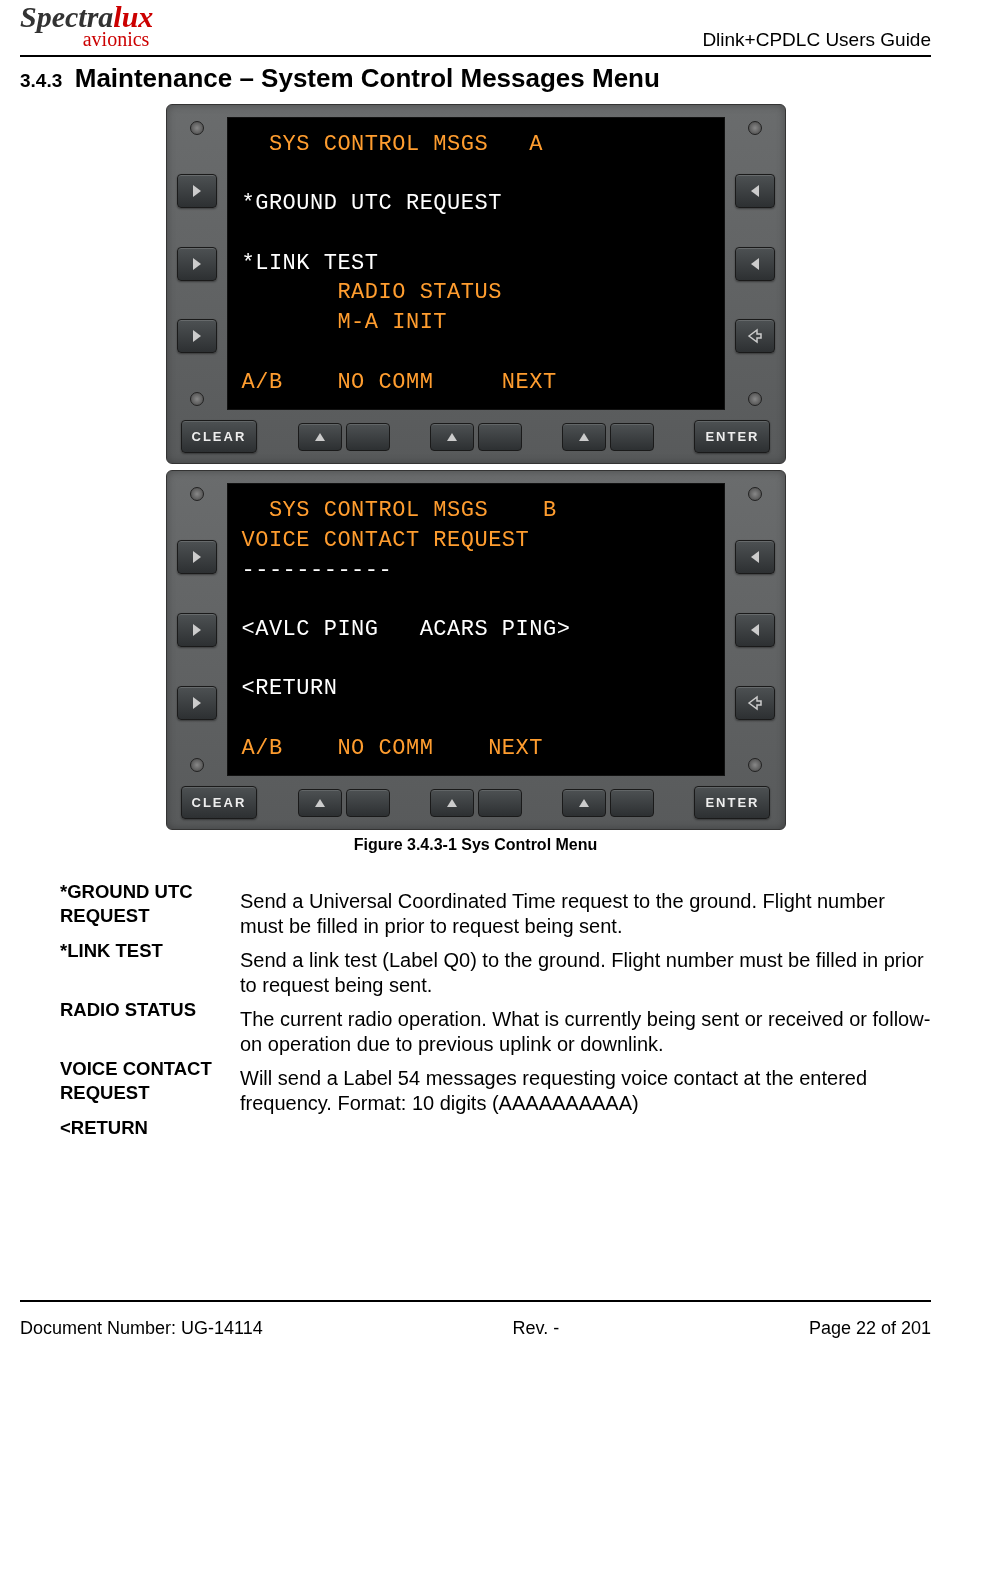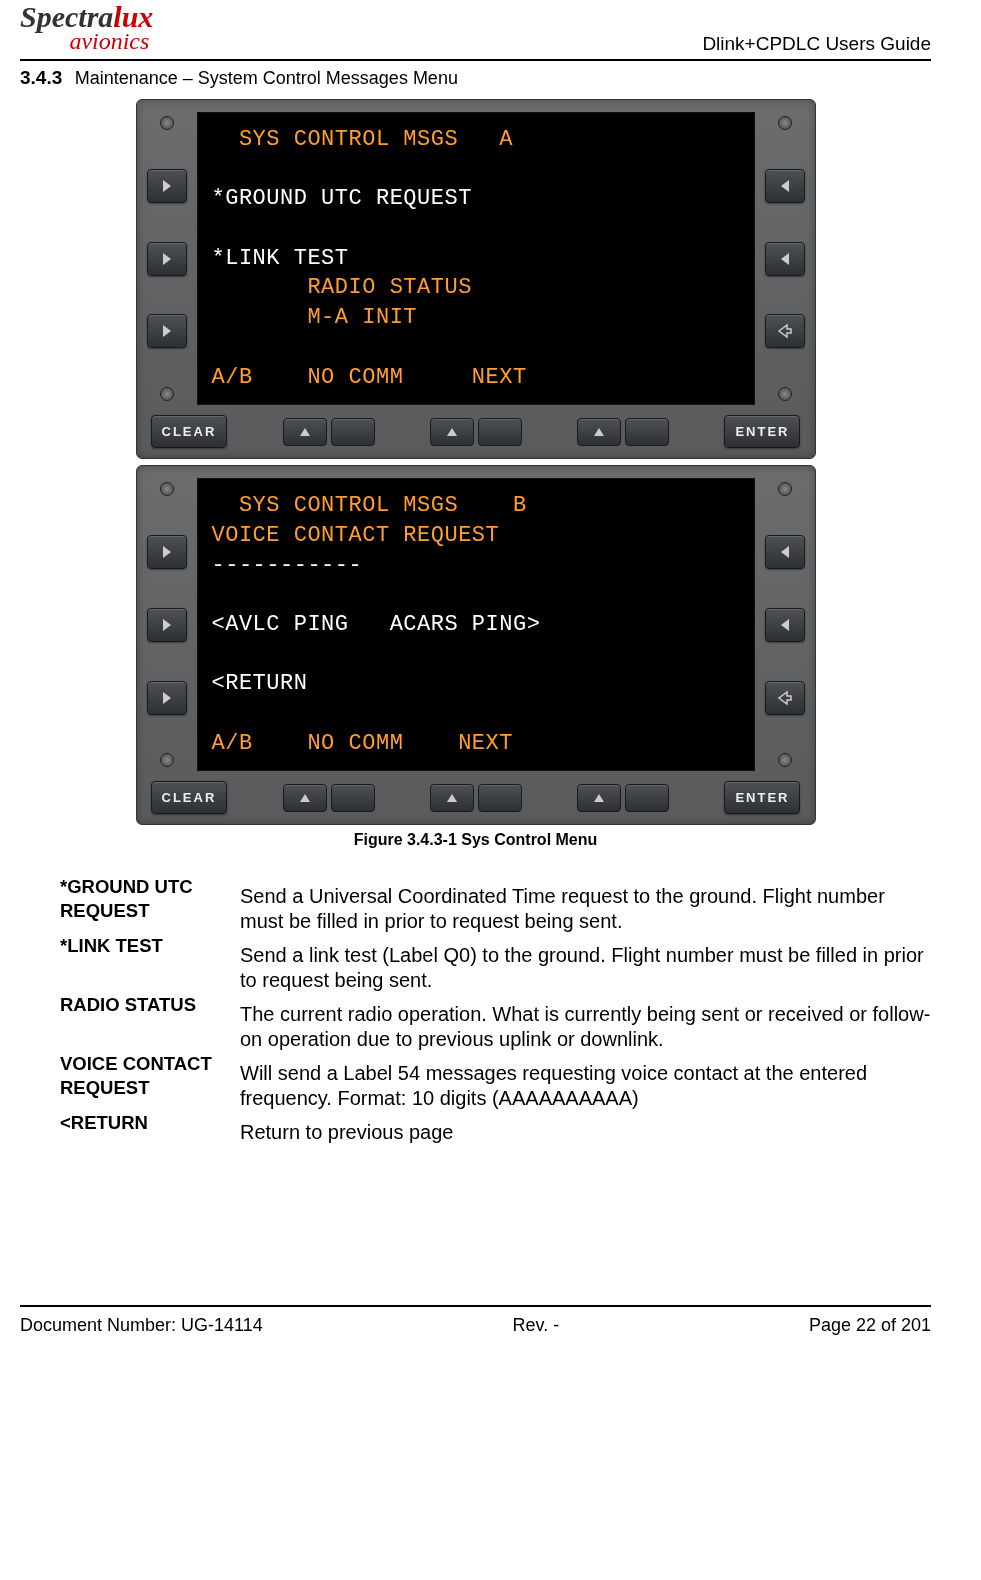--- a/index.html
+++ b/index.html
@@ -7,28 +7,28 @@
       font-family: Arial, Helvetica, sans-serif;
       background: #fff;
       width: 981px;
       padding: 3px 50px 20px 20px;
       color: #000;
     }
     .header { display: flex; justify-content: space-between; align-items: flex-end; border-bottom: 2px solid #000; padding-bottom: 4px; margin-bottom: 6px; }
     .logo-wrap { display: flex; flex-direction: column; align-items: flex-start; }
     .logo-spectra { font-family: Georgia, serif; font-size: 30px; font-weight: bold; font-style: italic; color: #333; line-height: 0.9; }
     .logo-spectra .red { color: #cc0000; }
-    .logo-av { font-family: Georgia, serif; font-size: 24px; font-style: italic; color: #cc0000; align-self: flex-end; margin-top: -2px; margin-right: 4px; }
+    .logo-av { font-family: Georgia, serif; font-size: 20px; color: #cc0000; align-self: flex-end; margin-top: -2px; margin-right: 4px; }
     .guide-title { font-size: 19px; }
     .section-num { font-weight: bold; font-size: 19px; display: inline-block; margin-right: 8px; }
-    .section-title { font-weight: normal; font-size: 18px; }
+    .section-title { font-weight: bold; font-size: 26px; }
     .section-head { margin-bottom: 10px; }
 
     
-    .lcd-stack { width: 680px; margin: 0 auto 6px auto; }
+    .lcd-stack { width: 620px; margin: 0 auto 6px auto; }
     .lcd-unit { background: linear-gradient(#6a6c6d,#585a5b); border: 1px solid #333; border-radius: 6px; padding: 12px 10px 8px 10px; margin-bottom: 6px; box-shadow: inset 0 0 8px rgba(0,0,0,.3); }
     .lcd-body { display: flex; gap: 10px; }
     .side-col { display: flex; flex-direction: column; justify-content: space-between; gap: 14px; padding: 4px 0; }
     .screw { width: 14px; height: 14px; border-radius: 50%; background: radial-gradient(#888,#444); border: 1px solid #222; align-self: center; }
     .side-btn { width: 40px; height: 34px; background: linear-gradient(#4d5153,#2d3032); border: 1px solid #1a1a1a; border-radius: 4px; display: flex; align-items: center; justify-content: center; box-shadow: inset 0 1px 0 rgba(255,255,255,.15), 0 1px 2px rgba(0,0,0,.4); }
     .side-btn svg { width: 16px; height: 16px; fill: #ccc; }
     .screen { flex: 1; background: #000; padding: 12px 14px 12px 14px; font-family: "Courier New", monospace; font-size: 22px; line-height: 1.35; white-space: pre; color: #ff9d2f; border: 1px solid #111; min-height: 270px; letter-spacing: 0.5px; }
     .screen .title { text-align: left; }
     .screen .white { color: #ffffff; }
     .bottom-bar { display: flex; justify-content: space-between; align-items: center; padding: 10px 4px 2px 4px; gap: 24px; }
@@ -37,21 +37,21 @@
     .rocker .seg { width: 44px; height: 28px; background: linear-gradient(#4d5153,#2d3032); border: 1px solid #1a1a1a; border-radius: 4px; display:flex; align-items:center; justify-content:center; box-shadow: inset 0 1px 0 rgba(255,255,255,.12); }
     .rocker .seg svg { width: 14px; height: 12px; fill: #ccc; }
 
     .fig-caption { text-align: center; font-weight: bold; font-size: 16px; margin: 4px 0 26px 0; }
 
     .desc-table { width: 100%; margin-left: 40px; width: calc(100% - 40px); }
     .desc-row { display: flex; margin-bottom: 0px; }
     .desc-term { font-weight: bold; width: 180px; flex-shrink: 0; font-size: 18.5px; line-height: 1.25; }
     .desc-def  { flex: 1; font-size: 20px; line-height: 1.25; margin-top: 9px; }
 
-    .footer { display: flex; justify-content: space-between; border-top: 2px solid #000; margin-top: 160px; padding-top: 8px; font-size: 18px; }
+    .footer { display: flex; justify-content: space-between; border-top: 2px solid #000; margin-top: 160px; padding-top: 16px; font-size: 18px; }
   </style>
 </head>
 <body>
 
 <div class="header">
   <div class="logo-wrap">
     <div class="logo-spectra"><span>Spectra</span><span class="red">lux</span></div>
     <div class="logo-av">avionics</div>
   </div>
   <div class="guide-title">Dlink+CPDLC Users Guide</div>
@@ -240,21 +240,20 @@
       <div class="desc-term">RADIO STATUS</div>
       <div class="desc-def">The current radio operation.  What is currently being sent or received or follow-on operation due to previous uplink or downlink.</div>
     </div>
   <div class="desc-row">
       <div class="desc-term">VOICE CONTACT REQUEST</div>
       <div class="desc-def">Will send a Label 54 messages requesting voice contact at the entered frequency.
 Format: 10 digits (AAAAAAAAAA)</div>
     </div>
   <div class="desc-row">
       <div class="desc-term">&lt;RETURN</div>
-      <div class="desc-def">Return to previous page</div>
     </div>
 </div>
 
 <div class="footer">
   <span>Document Number:  UG-14114</span>
   <span>Rev. -</span>
   <span>Page 22 of 201</span>
 </div>
 
 </body></html>

